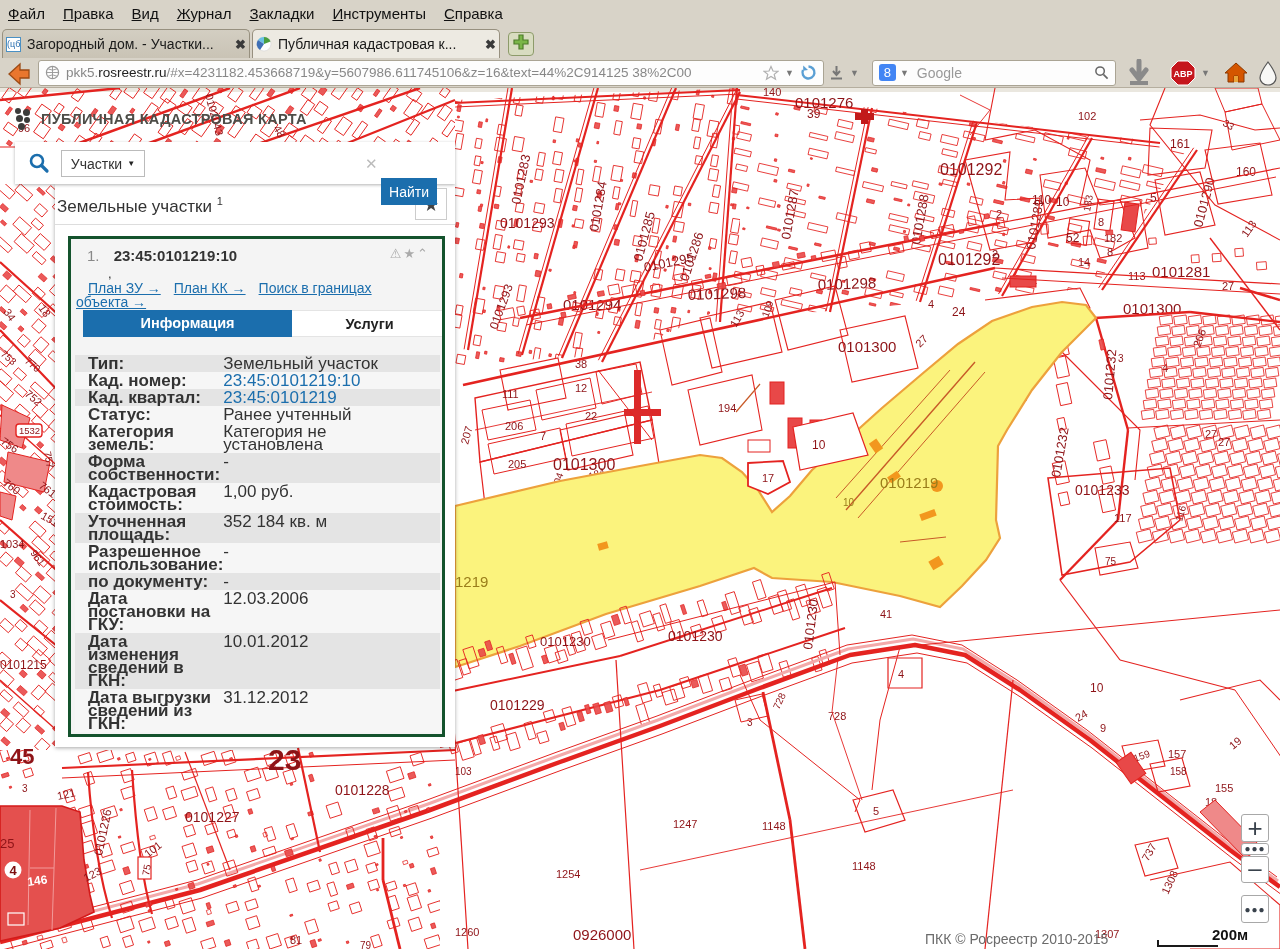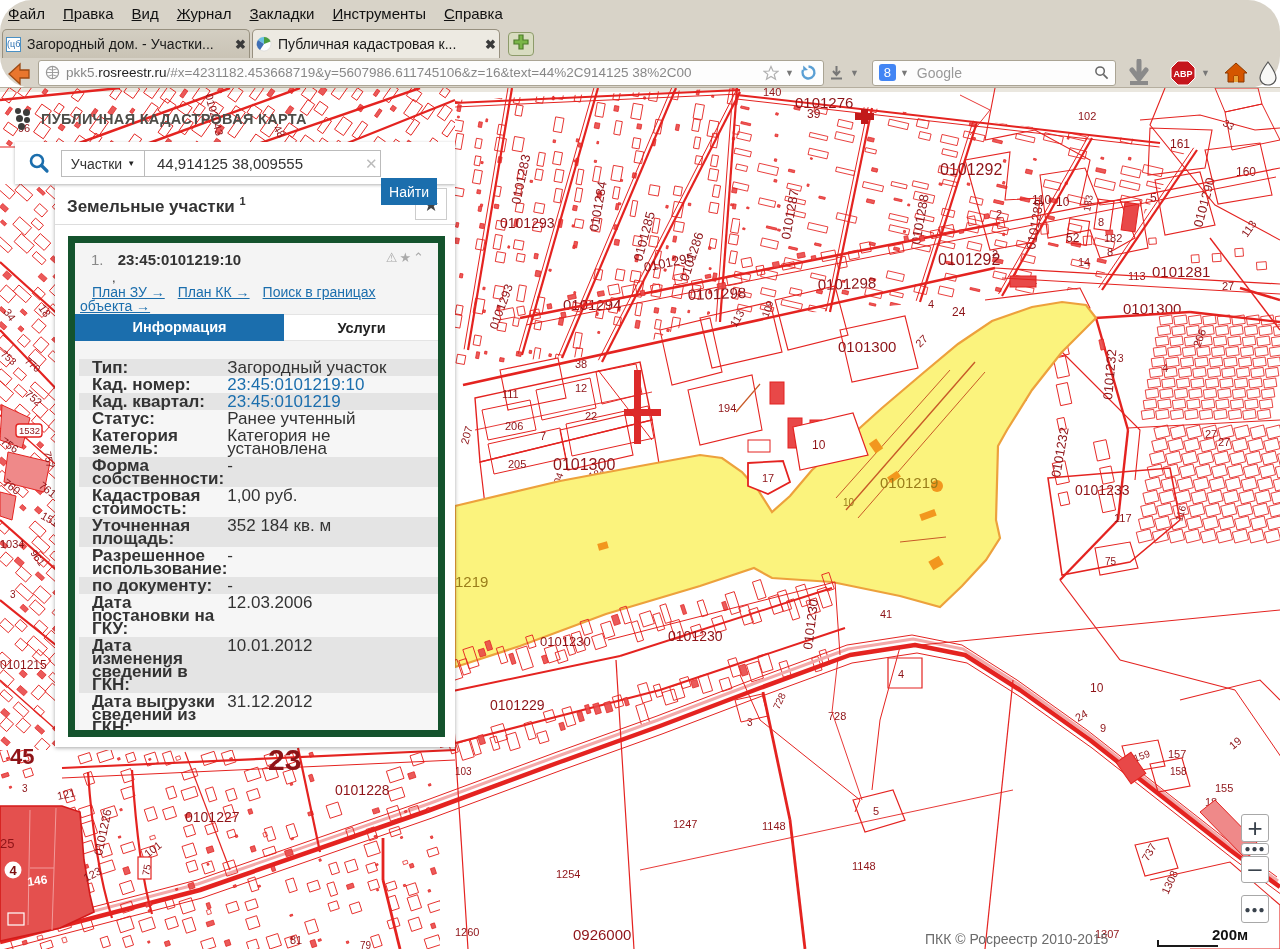--- a/index.html
+++ b/index.html
@@ -1,15 +1,15 @@
 <!DOCTYPE html>
 <html><head><meta charset="utf-8"><style>
 * { margin:0; padding:0; box-sizing:border-box; }
 html,body { width:1280px; height:949px; overflow:hidden; font-family:"Liberation Sans",sans-serif; }
-.chrome { position:absolute; left:0; top:0; width:1280px; height:88px; background:#d8d3c8;border-radius:32px; }
+.chrome { position:absolute; left:0; top:0; width:1280px; height:88px; background:#d8d3c8; }
 .menubar { height:26px; display:flex; align-items:center; font-size:15px; color:#111; padding-left:8px; }
 .menubar span { margin-right:18px; }
 .menubar u { text-decoration:underline; }
 .tabbar { height:32px; position:relative; }
 .tab { position:absolute; top:3px; height:29px; border:1px solid #97907f; border-bottom:none; border-radius:5px 5px 0 0; font-size:14px; color:#1a1a1a; display:flex; align-items:center; padding:0 3px; }
 .tab.inactive { left:2px; width:248px; background:linear-gradient(#d3cec2,#c9c3b5); }
 .tab.active { left:252px; width:248px; background:#edeae2; }
 .tab .title { flex:1; white-space:nowrap; overflow:hidden; }
 .tab .x { color:#3a3a3a; font-weight:bold; font-size:13px; margin-left:6px; }
 .favicon1 { width:15px; height:15px; background:#fff; border:1px solid #4a90c4; font-size:9px; color:#2a6fb0; line-height:13px; margin-right:6px; text-align:center; }
@@ -21,32 +21,32 @@
 .urlfield b { color:#222; font-weight:normal; }
 .searchfield { flex:none; width:244px; height:26px; background:#fdfdfd; border:1px solid #aaa494; border-radius:3px; margin-left:8px; display:flex; align-items:center; font-size:14px; color:#999; padding:0 6px; }
 svg.map { position:absolute; left:0; top:88px; }
 .hdr { position:absolute; left:14px; top:108px; display:flex; align-items:center; z-index:5; }
 .hdr .t { font-size:14.5px; font-weight:bold; color:#4d4d48; letter-spacing:0.3px; margin-left:10px; }
 .scard { position:absolute; left:15px; top:142px; width:440px; height:42px; background:#fff; box-shadow:0 1px 3px rgba(0,0,0,0.3); z-index:6; display:flex; align-items:center; }
 .seldd { position:absolute; left:46px; top:8px; width:84px; height:27px; border:1px solid #bbb; font-size:14px; color:#333; display:flex; align-items:center; justify-content:center; }
 .sinput { position:absolute; left:130px; top:8px; width:236px; height:27px; border:1px solid #bbb; border-left:none; font-size:15px; color:#333; display:flex; align-items:center; padding-left:12px; }
 .sbtn { position:absolute; left:366px; top:8px; width:56px; height:27px; background:#1b6ead; color:#fff; font-size:14px; display:flex; align-items:center; justify-content:center;margin-top:28px; }
 .panel { position:absolute; left:55px; top:184px; width:400px; height:563px; background:#fff; box-shadow:0 1px 4px rgba(0,0,0,0.35); z-index:5; }
-.panel h1 { font-size:17px; color:#333; padding:11px 0 0 12px; font-weight:bold; }
+.panel h1 { font-size:17px; color:#333; padding:11px 0 0 2px; font-weight:normal; }
 .panel h1 sup { font-size:11px; }
 .starbtn { position:absolute; right:8px; top:4px; width:32px; height:32px; border:1px solid #ccc; text-align:center; line-height:32px; font-size:18px; color:#444; }
 .psep { position:absolute; left:0; right:0; top:40px; border-top:1px solid #ddd; }
-.icard { position:absolute; left:13px; top:52px; width:377px; height:501px; background:#f4f4f4; border:7px solid #14532d; overflow:hidden; }
+.icard { position:absolute; left:13px; top:52px; width:377px; height:501px; background:#f4f4f4; border:3px solid #14532d; overflow:hidden; }
 .irow1 { font-size:15px; padding:8px 0 0 16px; color:#888; }
 .irow1 b { color:#333; margin-left:10px; }
 .iicons { position:absolute; right:12px; top:7px; color:#aaa; font-size:13px; letter-spacing:2px; }
 .icomma { font-size:13px; color:#333; padding:2px 0 0 37px; }
 .links { font-size:14px; padding:0 0 0 17px; line-height:14px; }
 .links a { color:#1b6ead; text-decoration:underline; margin-right:13px; }
-.tabs2 { position:absolute; left:0; top:71px; width:365px; height:27px; display:flex; }
+.tabs2 { position:absolute; left:12px; top:71px; width:365px; height:27px; display:flex; }
 .tabs2 .ta { width:209px; background:#1b6ead; color:#fff; font-weight:bold; font-size:14.5px; text-align:center; line-height:27px; }
 .tabs2 .tb { flex:1; background:#fff; color:#222; font-weight:bold; font-size:14.5px; text-align:center; line-height:27px; border:1px solid #e4e4e4; border-left:none; }
 table.info { position:absolute; left:4px; top:116px; width:365px; border-collapse:collapse; font-size:17px; color:#333; }
 table.info td { padding:2px 0 2px 0; vertical-align:top; line-height:13px; }
 table.info td.l { font-weight:bold; width:133px; padding-left:13px; }
 table.info tr.g { background:#e4e4e4; }
 table.info tr.w { background:#f6f6f6; }
 table.info a { color:#1b6ead; text-decoration:none; }
 
 .zbox { position:absolute; background:#fff; border:1px solid #a8a8a8; border-radius:3px; color:#39424c; text-align:center; z-index:5; }
@@ -1601,41 +1601,40 @@
       </g>
     </svg>
  <span class="t">ПУБЛИЧНАЯ КАДАСТРОВАЯ КАРТА</span>
 </div>
 <div class="scard">
  <svg width="22" height="22" viewBox="0 0 22 22" style="position:absolute;left:13px;top:10px">
       <circle cx="9" cy="9" r="6" fill="none" stroke="#1b6ead" stroke-width="2.6"></circle>
       <path d="M13.5,13.5 L19,19" stroke="#1b6ead" stroke-width="3.2" stroke-linecap="round"></path>
     </svg>
  <div class="seldd">Участки <span style="font-size:8px;margin-left:5px;color:#222">▼</span></div>
- <div class="sinput">44,914125 38,009555</div>
  <span style="position:absolute;left:350px;top:13px;color:#bbb;font-size:15px">✕</span>
  <div class="sbtn">Найти</div>
 </div>
 <div class="panel">
  <h1>Земельные участки <sup>1</sup></h1>
  <div class="starbtn">★</div>
  <div class="psep"></div>
  <div class="icard">
   <div class="irow1">1. <b>23:45:0101219:10</b><span class="iicons">⚠★⌃</span></div>
   <div class="icomma">,</div>
   <div class="links"><a>План ЗУ →</a><a>План КК →</a><a>Поиск в границах</a><br><a style="margin-left:-12px">объекта →</a></div>
   <div class="tabs2">
         <div class="ta">Информация</div>
         <div class="tb">Услуги</div>
       </div>
   <table class="info">
    <tbody>
           <tr class="g">
             <td class="l">Тип:</td>
-            <td>Загородный участок</td>
+            <td>Земельный участок</td>
           </tr>
    <tr class="w">
             <td class="l">Кад. номер:</td>
             <td><a>23:45:0101219:10</a></td>
           </tr>
    <tr class="g">
             <td class="l">Кад. квартал:</td>
             <td><a>23:45:0101219</a></td>
           </tr>
    <tr class="w">

